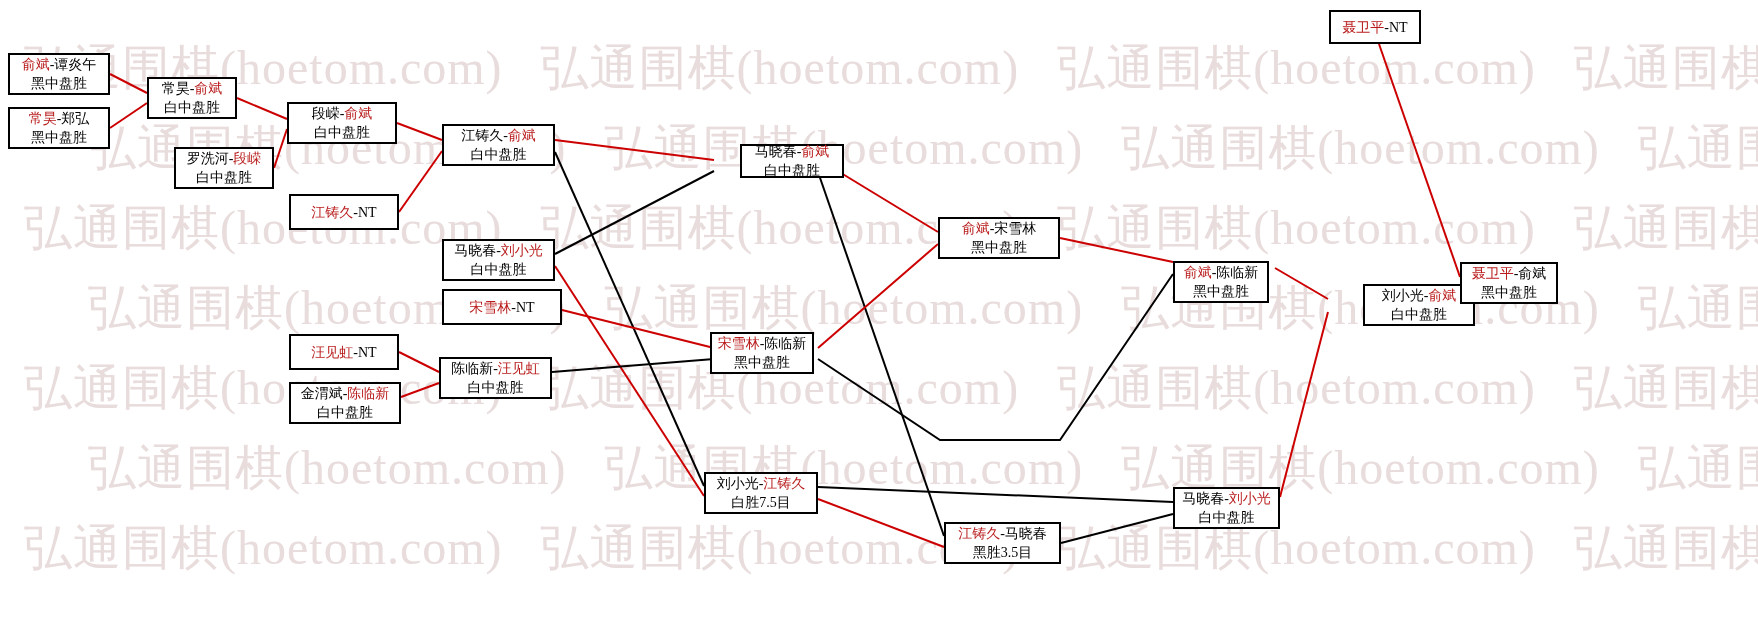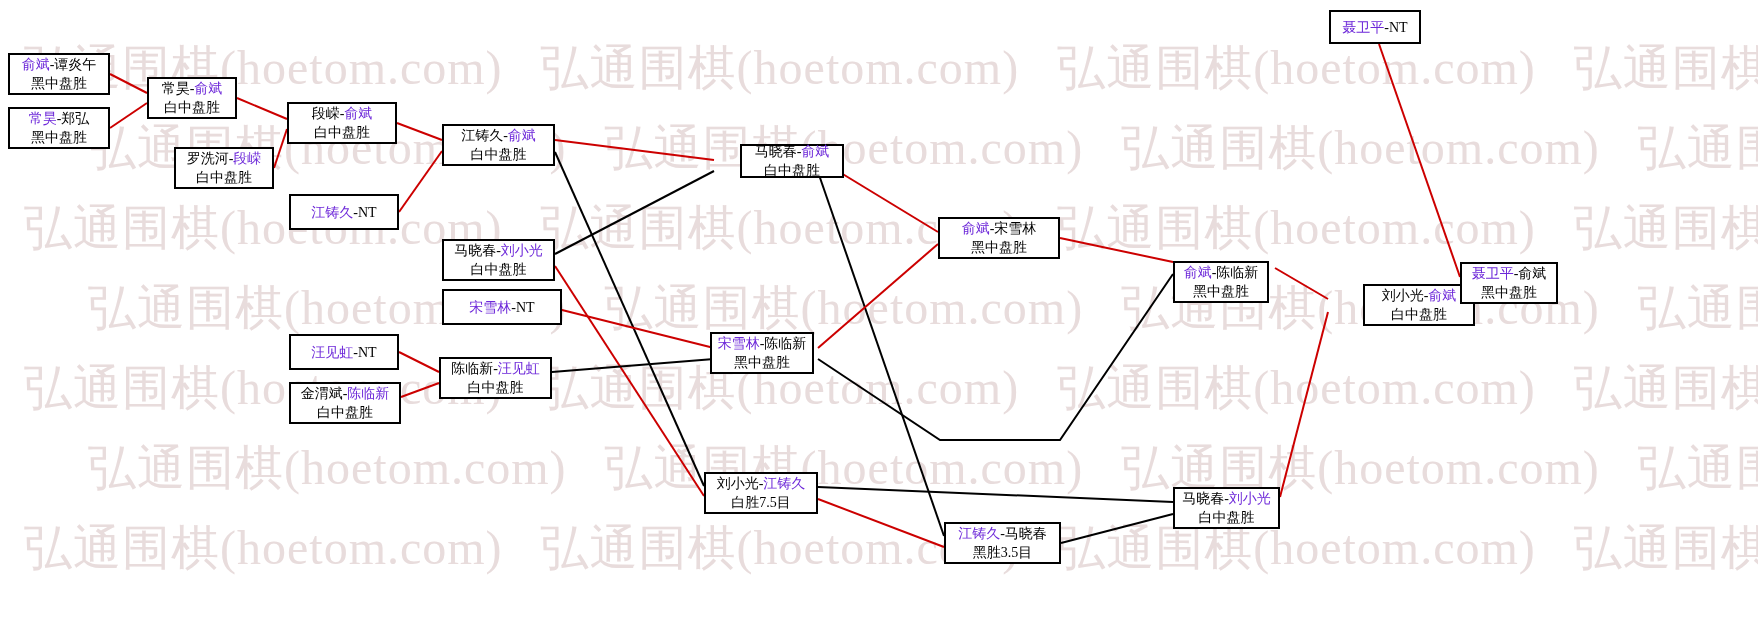--- a/index.html
+++ b/index.html
@@ -12,21 +12,21 @@
   .wm-row{position:absolute;white-space:nowrap;font-size:48px;letter-spacing:1px;}
   .wm-row span{margin-right:38px;}
   #edge-layer{position:absolute;top:0;left:0;z-index:1;}
   #box-layer{position:absolute;inset:0;z-index:2;}
   .match-box{
     position:absolute;box-sizing:border-box;
     border:2px solid #000;background:#fff;
     display:flex;flex-direction:column;align-items:center;justify-content:center;
     font-size:14px;line-height:19px;text-align:center;color:#000;
   }
-  .match-box .red{color:#6d28d9;}
+  .match-box .red{color:#b91c1c;}
 </style>
 </head>
 <body>
 
 <div id="bracket">
   <div id="watermark-layer">
       <div class="wm-row" style="top: 36px; left: 24px; color: rgb(232, 220, 220); font-size: 48px;"><span style="margin-right: 38px;">弘通围棋(hoetom.com)</span><span style="margin-right: 38px;">弘通围棋(hoetom.com)</span><span style="margin-right: 38px;">弘通围棋(hoetom.com)</span><span style="margin-right: 38px;">弘通围棋(hoetom.com)</span></div>
       <div class="wm-row" style="top: 116px; left: 88px; color: rgb(232, 220, 220); font-size: 48px;"><span style="margin-right: 38px;">弘通围棋(hoetom.com)</span><span style="margin-right: 38px;">弘通围棋(hoetom.com)</span><span style="margin-right: 38px;">弘通围棋(hoetom.com)</span><span style="margin-right: 38px;">弘通围棋(hoetom.com)</span></div>
       <div class="wm-row" style="top: 196px; left: 24px; color: rgb(232, 220, 220); font-size: 48px;"><span style="margin-right: 38px;">弘通围棋(hoetom.com)</span><span style="margin-right: 38px;">弘通围棋(hoetom.com)</span><span style="margin-right: 38px;">弘通围棋(hoetom.com)</span><span style="margin-right: 38px;">弘通围棋(hoetom.com)</span></div>
       <div class="wm-row" style="top: 276px; left: 88px; color: rgb(232, 220, 220); font-size: 48px;"><span style="margin-right: 38px;">弘通围棋(hoetom.com)</span><span style="margin-right: 38px;">弘通围棋(hoetom.com)</span><span style="margin-right: 38px;">弘通围棋(hoetom.com)</span><span style="margin-right: 38px;">弘通围棋(hoetom.com)</span></div>

